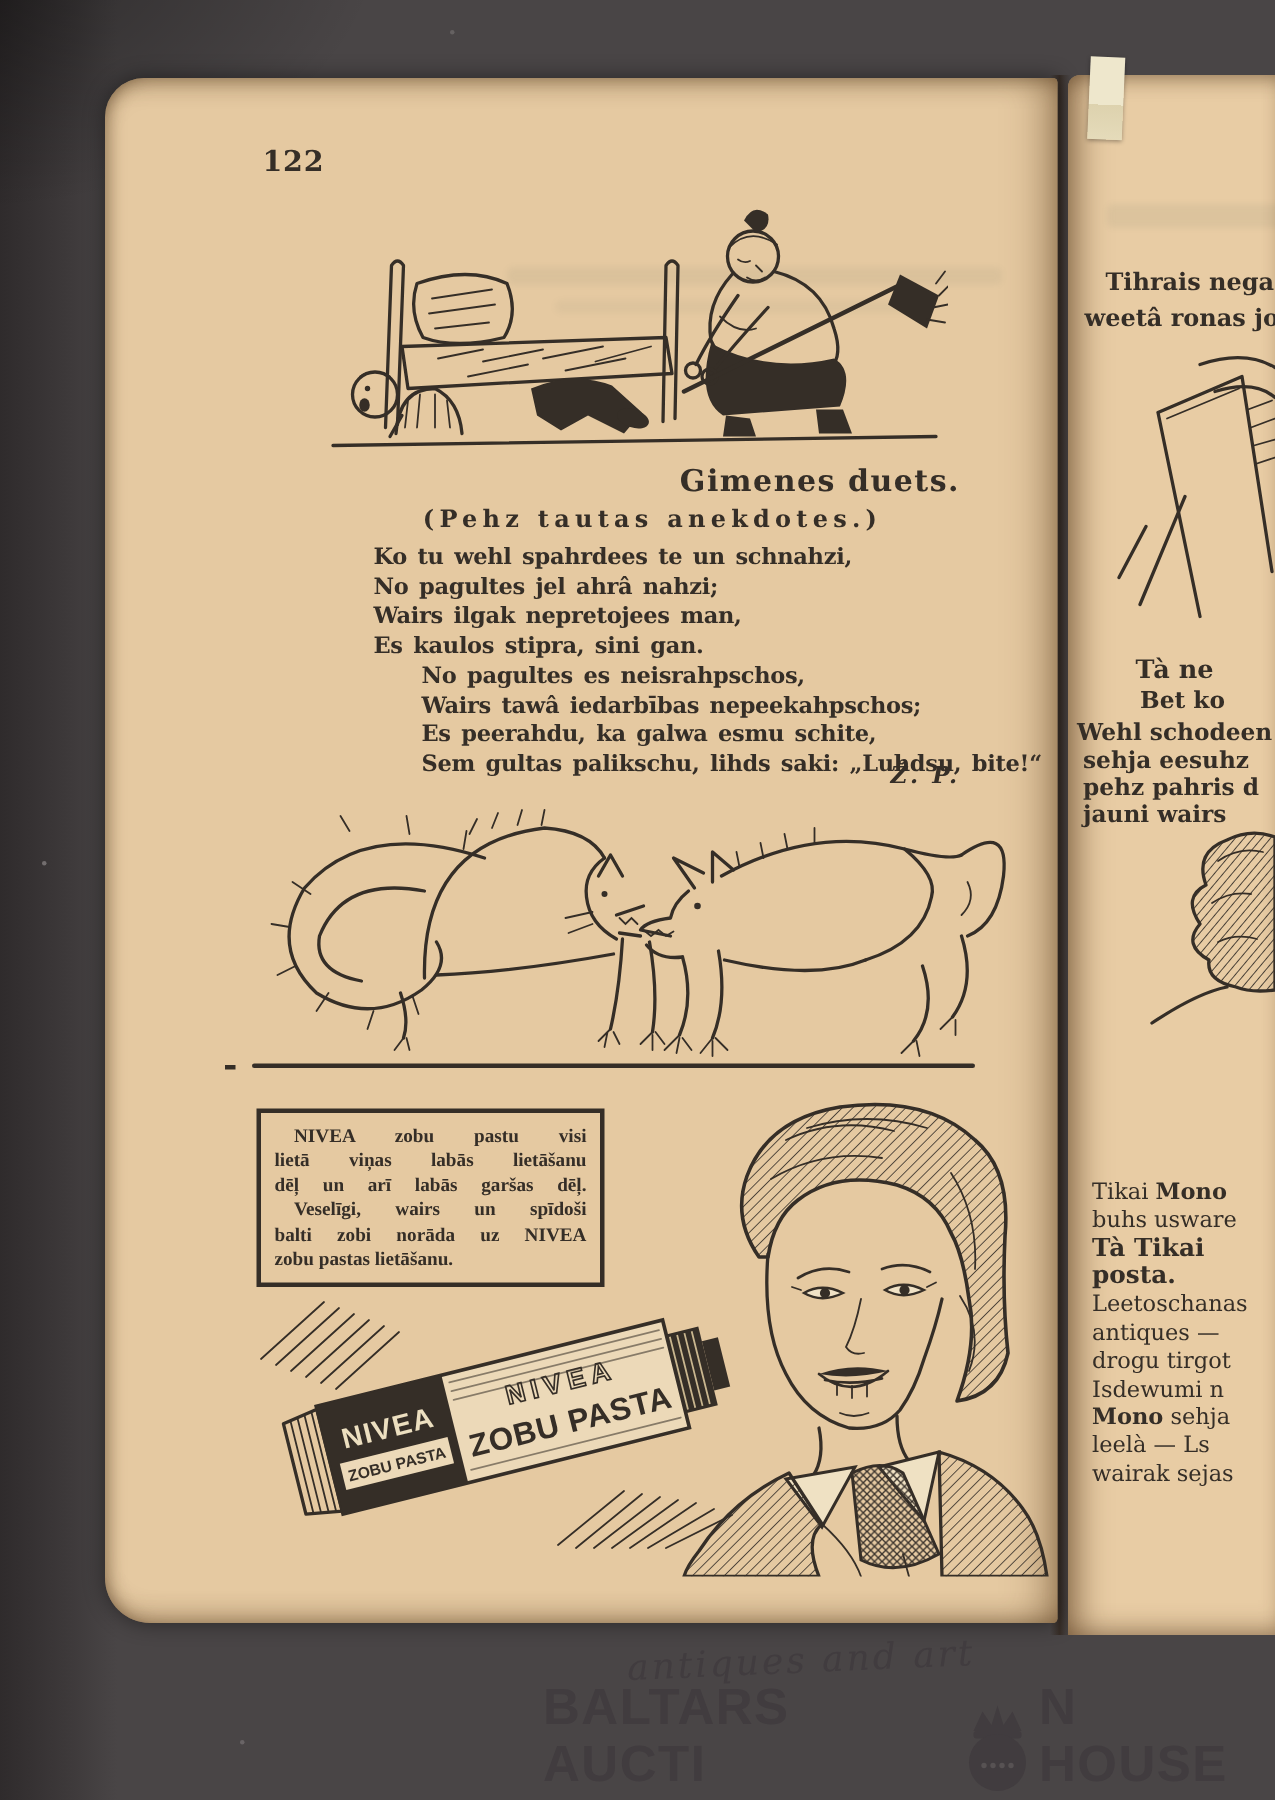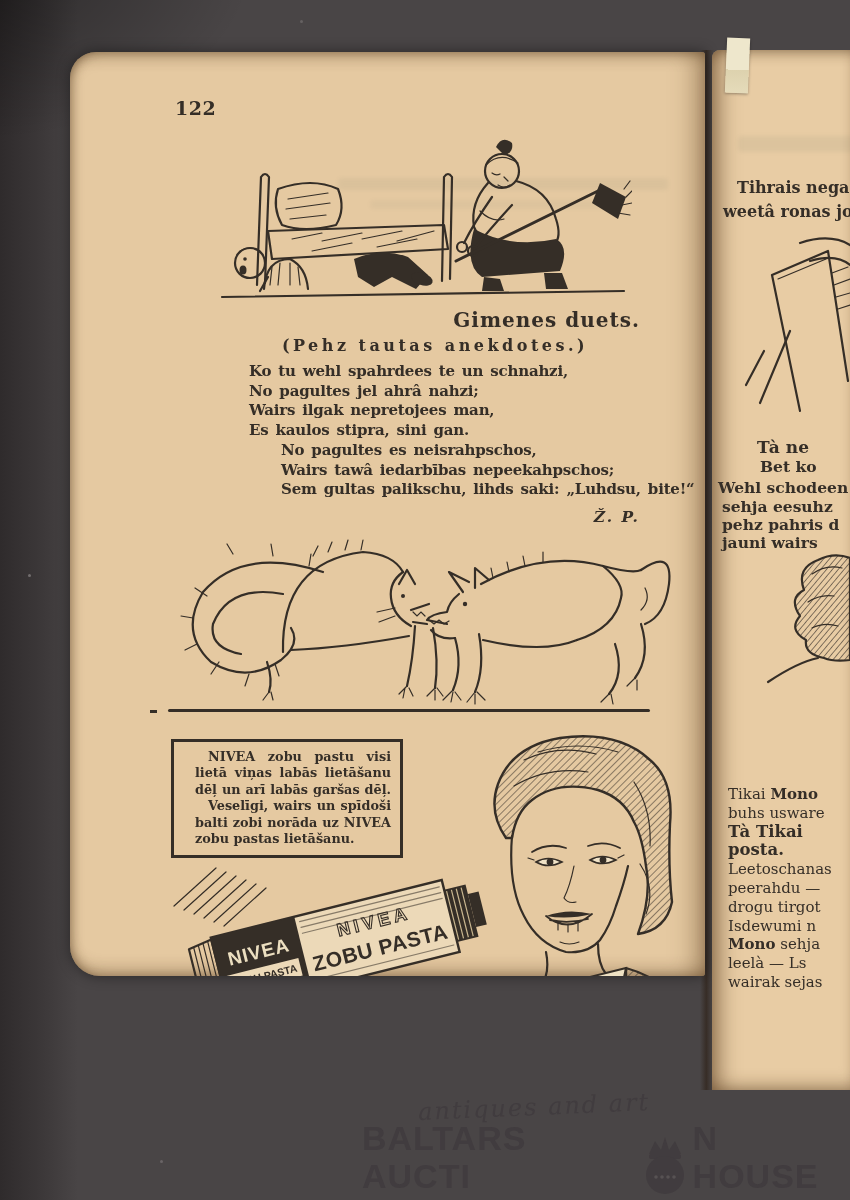--- a/index.html
+++ b/index.html
@@ -10,21 +10,21 @@
   *{margin:0;padding:0;box-sizing:border-box;}
   body{width:850px;height:1200px;overflow:hidden;font-family:"DejaVu Serif",serif;}
   #scene{position:relative;width:850px;height:1200px;
     background:
       radial-gradient(420px 260px at -40px -40px, rgba(0,0,0,.45), rgba(0,0,0,0) 70%),
       linear-gradient(90deg,var(--backdrop-dark) 0px,#3c3839 42px,var(--backdrop) 78px,var(--backdrop) 100%),
       linear-gradient(0deg,var(--band) 0 118px,var(--backdrop) 118px);
     overflow:hidden;}
   
   .page{position:absolute;overflow:hidden;color:var(--ink);}
-  #left-page{left:70px;top:52px;width:635px;height:924px;background:var(--paper);
+  #left-page{left:70px;top:52px;width:635px;height:1030px;background:var(--paper);
     border-radius:26px 3px 3px 30px;
     box-shadow:inset -20px 0 26px -12px rgba(92,62,30,.5),
                inset 8px 0 12px -6px rgba(70,45,20,.4),
                inset 0 10px 16px -9px rgba(70,45,20,.55),
                inset 0 -12px 18px -10px rgba(70,45,20,.45),
                0 0 14px rgba(0,0,0,.45);}
   #right-page{left:712px;top:50px;width:138px;height:1040px;background:var(--paper-right);
     border-radius:8px 0 0 0;
     box-shadow:inset 16px 0 20px -8px rgba(85,55,25,.55),
                inset 0 10px 14px -9px rgba(70,45,20,.5),
@@ -43,21 +43,21 @@
     font-size:16px;font-weight:bold;letter-spacing:3.5px;}
   .stanza{position:absolute;font-size:15px;font-weight:bold;line-height:19.5px;
     letter-spacing:-0.2px;word-spacing:2px;white-space:nowrap;}
   #stanza1{left:179px;top:310px;}
   #stanza2{left:211px;top:389px;}
   #signature{position:absolute;left:160px;top:455px;width:410px;text-align:right;
     font-size:15.5px;font-style:italic;font-weight:bold;letter-spacing:2px;}
   #divider{position:absolute;left:98px;top:657px;width:482px;height:3px;background:var(--ink);border-radius:2px;}
   #divider-dash{position:absolute;left:80px;top:658px;width:7px;height:3px;background:var(--ink);}
   #ad-box{position:absolute;left:101px;top:687px;width:232px;height:119px;
-    border:3px solid var(--ink);padding:7px 9px 6px 21px;}
+    border:3px solid var(--ink);padding:7px 9px 6px 9px;font-family:Liberation Serif, serif;}
   .ad-line{font-size:12.8px;font-weight:bold;line-height:16.4px;white-space:nowrap;
     text-align:justify;}
   .ad-line.just{text-align-last:justify;}
   .ad-line.ind{text-indent:13px;}
   
   .fraktur{font-weight:bold;white-space:nowrap;}
   #rp-top1{position:absolute;left:25px;top:128px;font-size:16px;}
   #rp-top2{position:absolute;left:11px;top:152px;font-size:16px;}
   #rp-heading{position:absolute;left:45px;top:387px;font-size:17px;}
   .rp-mid{position:absolute;font-size:15.5px;}
@@ -137,20 +137,21 @@
 
     <div class="stanza" id="stanza1">
       <div>Ko tu wehl spahrdees te un schnahzi,</div>
       <div>No pagultes jel ahrâ nahzi;</div>
       <div>Wairs ilgak nepretojees man,</div>
       <div>Es kaulos stipra, sini gan.</div>
     </div>
     <div class="stanza" id="stanza2">
       <div>No pagultes es neisrahpschos,</div>
       <div>Wairs tawâ iedarbības nepeekahpschos;</div>
+      <div>Es peerahdu, ka galwa esmu schite,</div>
       <div>Sem gultas palikschu, lihds saki: „Luhdsu, bite!“</div>
     </div>
     <div id="signature">Ž. P.</div>
 
     <svg id="illo-catdog" style="left:93px;top:480px;" width="530" height="175" viewBox="0 0 530 175">
       <g>
         <path class="ln" d="M160,40 Q80,14 40,60 Q16,100 48,130 Q84,152 118,128 Q138,112 128,96"></path>
         <path class="ln" d="M120,62 Q66,52 50,92 Q46,116 78,122"></path>
         <path class="th" d="M44,64 L32,56 M30,86 L18,84 M34,112 L22,118 M56,130 L48,142 M86,142 L82,154 M112,132 L116,144 M70,22 L64,12 M110,24 L108,12 M146,34 L148,22"></path>
         <path class="ln" d="M120,120 Q118,30 200,20 Q230,22 240,40"></path>
@@ -290,21 +291,21 @@
       <path class="th" d="M52,24 Q66,14 82,18 M48,52 Q60,44 74,46 M52,78 Q64,72 78,76"></path>
       <path class="ln" d="M8,132 Q38,112 58,108"></path>
     </svg>
 
     <div id="rp-bottom">
       <div><span style="font-weight:normal">Tikai </span><span>Mono</span></div>
       <div style="font-weight:normal">buhs usware</div>
       <div class="big">Tà Tikai</div>
       <div class="big">posta.</div>
       <div style="font-weight:normal">Leetoschanas</div>
-      <div style="font-weight:normal">peerahdu —</div>
+      <div style="font-weight:normal">antiques —</div>
       <div style="font-weight:normal">drogu tirgot</div>
       <div style="font-weight:normal">Isdewumi n</div>
       <div><span>Mono</span><span style="font-weight:normal"> sehja</span></div>
       <div style="font-weight:normal">leelà — Ls</div>
       <div style="font-weight:normal">wairak sejas</div>
     </div>
   </div>
 
   <div id="tape"></div>
 

